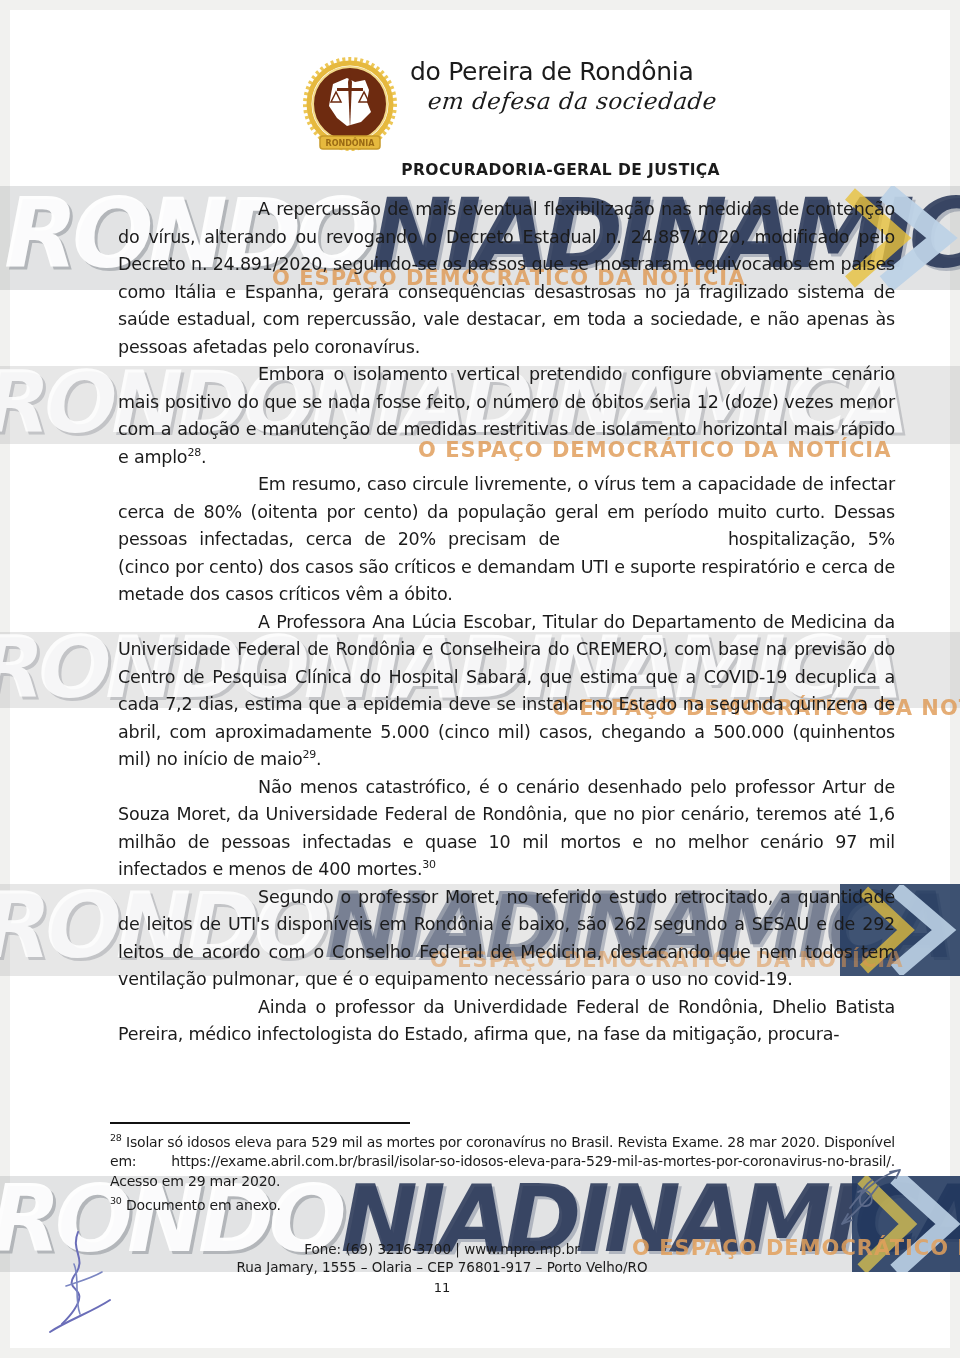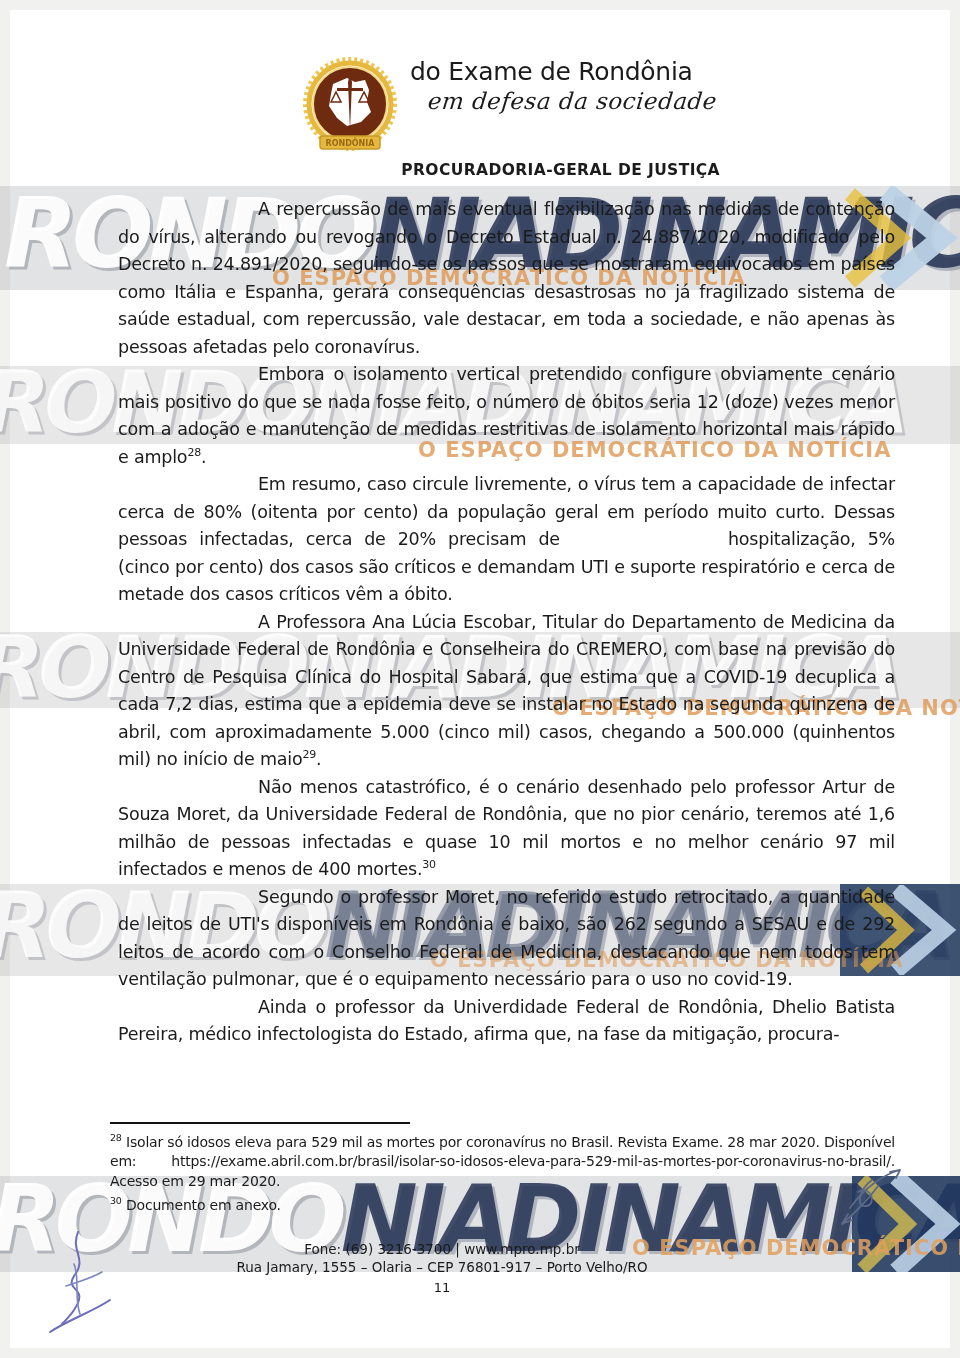--- a/index.html
+++ b/index.html
@@ -147,21 +147,21 @@
       <circle cx="47" cy="48" r="37" fill="#6e2b10" stroke="#f2d887" stroke-width="2"></circle>
       <path d="M30 28 L44 22 L52 26 L62 24 L66 34 L64 46 L68 56 L58 66 L44 70 L34 62 L26 50 L28 38 Z" fill="#ffffff"></path>
       <path d="M47 18 L49 26 L47 74 L45 26 Z" fill="#6e2b10"></path>
       <path d="M34 32 L60 32 L60 35 L34 35 Z" fill="#6e2b10"></path>
       <path d="M33 36 L28 46 L38 46 Z" fill="none" stroke="#6e2b10" stroke-width="1.5"></path>
       <path d="M61 36 L56 46 L66 46 Z" fill="none" stroke="#6e2b10" stroke-width="1.5"></path>
       <rect x="17" y="80" width="60" height="13" rx="3" fill="#e6b93e" stroke="#c79a2a" stroke-width="1.5"></rect>
       <text x="47" y="90" text-anchor="middle" font-size="8" font-weight="bold" fill="#9a6a14" font-family="DejaVu Sans, sans-serif">RONDÔNIA</text>
     </svg>
     <div class="hdr-text">
-      <div class="org2">do Exame de Rondônia</div>
+      <div class="org2">do Pereira de Rondônia</div>
       <div class="tagline">em defesa da sociedade</div>
     </div>
     <div class="dept">PROCURADORIA-GERAL DE JUSTIÇA</div>
   </div>
 
   <div class="content">
       <p class="para">A repercussão de mais eventual flexibilização nas medidas de contenção do vírus, alterando ou revogando o Decreto Estadual n. 24.887/2020, modificado pelo Decreto n. 24.891/2020, seguindo-se os passos que se mostraram equivocados em países como Itália e Espanha, gerará consequências desastrosas no já fragilizado sistema de saúde estadual, com repercussão, vale destacar, em toda a sociedade, e não apenas às pessoas afetadas pelo coronavírus.</p>
       <p class="para">Embora o isolamento vertical pretendido configure obviamente cenário mais positivo do que se nada fosse feito, o número de óbitos seria 12 (doze) vezes menor com a adoção e manutenção de medidas restritivas de isolamento horizontal mais rápido e amplo<sup>28</sup>.</p>
       <p class="para">Em resumo, caso circule livremente, o vírus tem a capacidade de infectar cerca de 80% (oitenta por cento) da população geral em período muito curto. Dessas pessoas infectadas, cerca de 20% precisam de<span class="text-gap"></span>hospitalização, 5% (cinco por cento) dos casos são críticos e demandam UTI e suporte respiratório e cerca de metade dos casos críticos vêm a óbito.</p>
       <p class="para">A Professora Ana Lúcia Escobar, Titular do Departamento de Medicina da Universidade Federal de Rondônia e Conselheira do CREMERO, com base na previsão do Centro de Pesquisa Clínica do Hospital Sabará, que estima que a COVID-19 decuplica a cada 7,2 dias, estima que a epidemia deve se instalar no Estado na segunda quinzena de abril, com aproximadamente 5.000 (cinco mil) casos, chegando a 500.000 (quinhentos mil) no início de maio<sup>29</sup>.</p>

